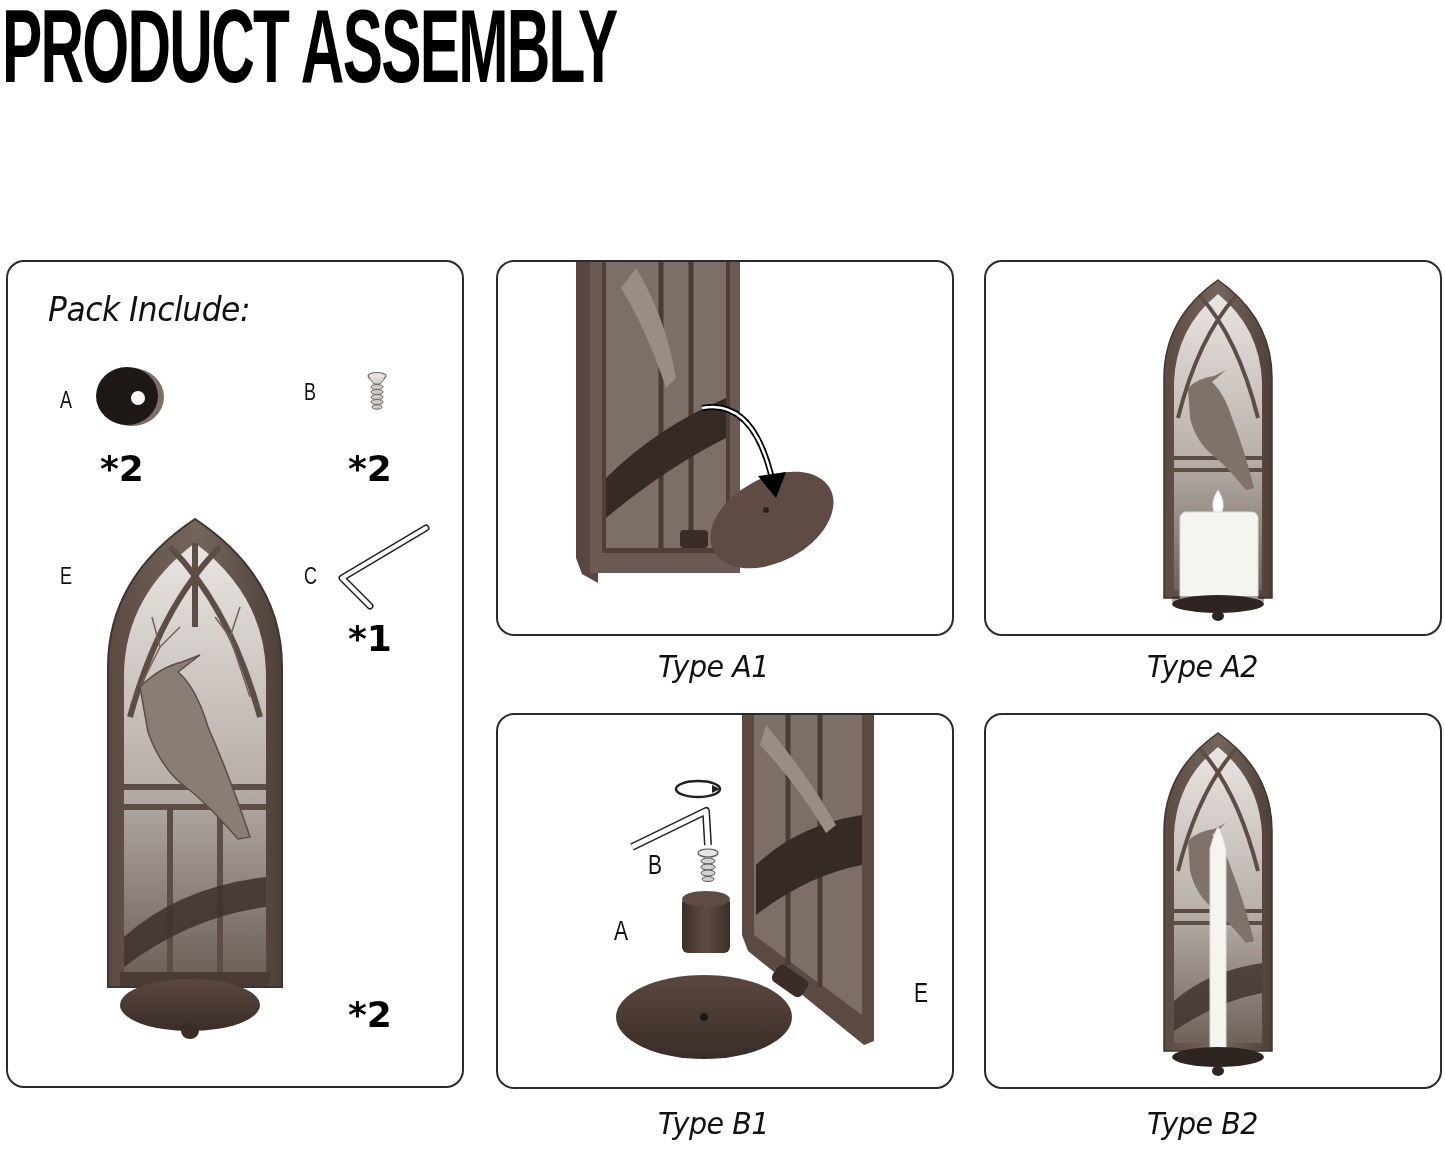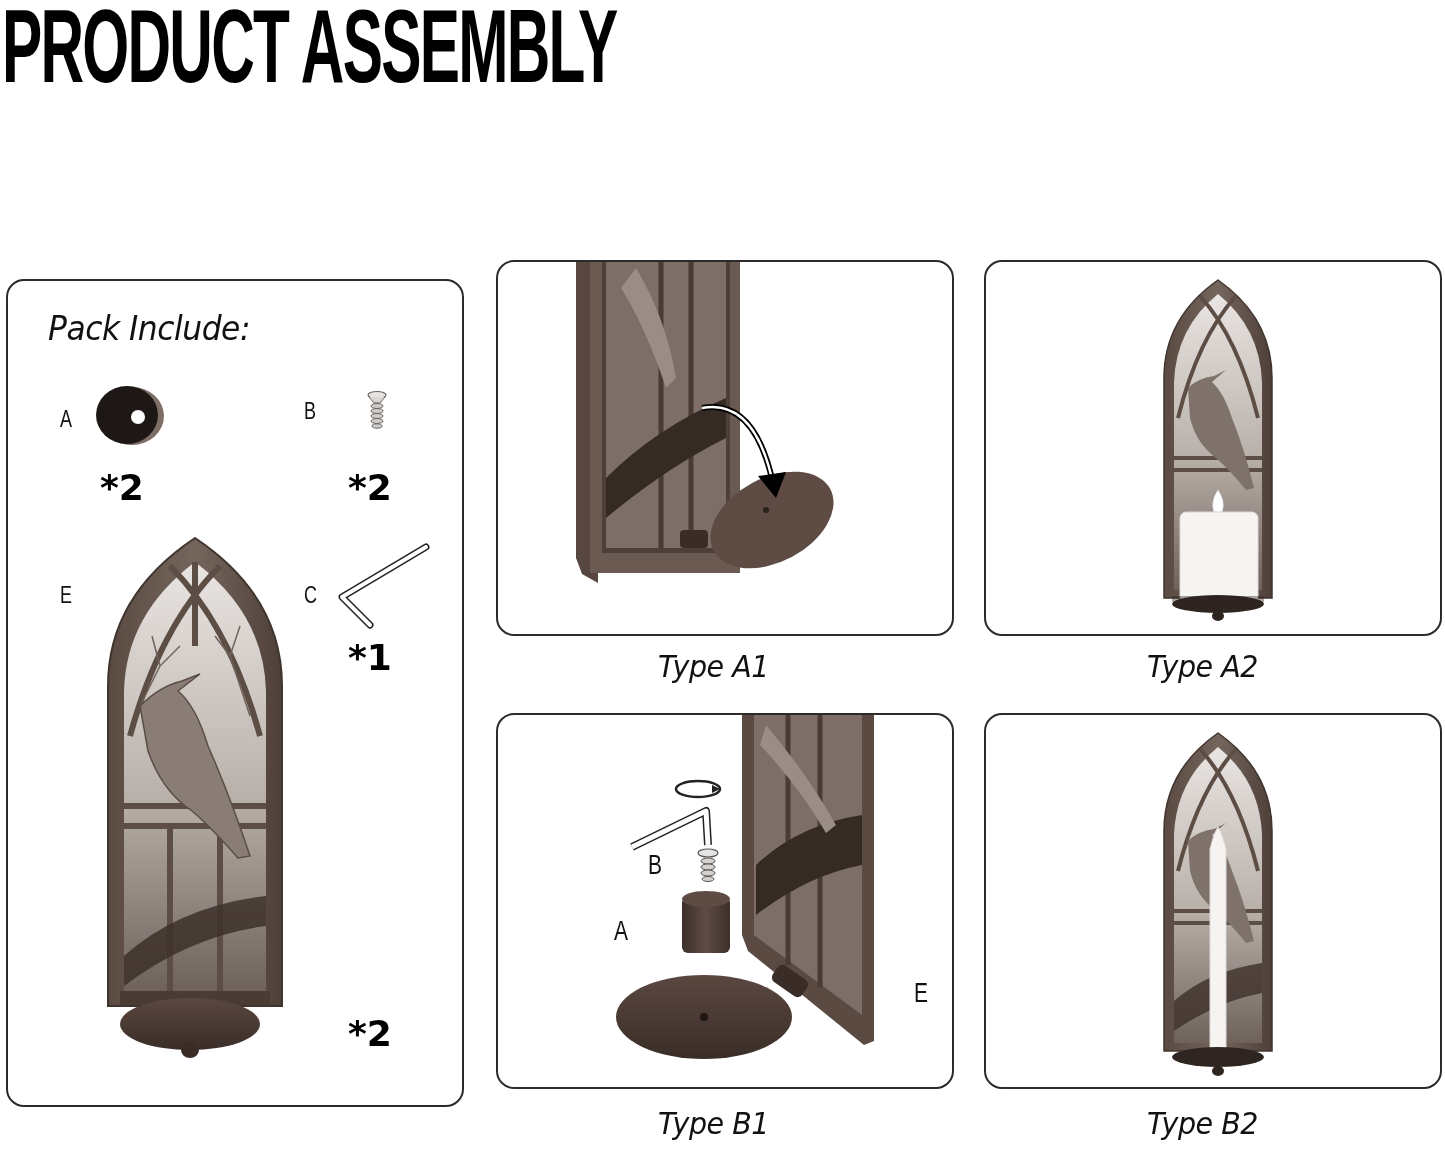--- a/index.html
+++ b/index.html
@@ -11,21 +11,21 @@
       font-family: "Liberation Sans", sans-serif; font-weight: bold;
       font-size: 104px; line-height: 104px; letter-spacing: -3px;
       transform: scaleX(0.58); transform-origin: left top;
       white-space: nowrap; color: #000;
     }
 
     .panel {
       position: absolute; border: 2px solid #2b2b2b; border-radius: 18px;
       background: #fff; overflow: hidden;
     }
-    #panel-pack { left: 6px; top: 260px; width: 458px; height: 828px; margin-top: 19px; }
+    #panel-pack { left: 6px; top: 260px; width: 458px; height: 828px; }
     #panel-a1 { left: 496px; top: 260px; width: 458px; height: 376px; }
     #panel-a2 { left: 984px; top: 260px; width: 458px; height: 376px; }
     #panel-b1 { left: 496px; top: 713px; width: 458px; height: 376px; }
     #panel-b2 { left: 984px; top: 713px; width: 458px; height: 376px; }
 
     .caption {
       position: absolute; font-family: "DejaVu Sans", sans-serif; font-style: italic;
       font-size: 31px; color: #111; white-space: nowrap; letter-spacing: -0.5px;
       transform: scaleX(0.92); transform-origin: left top;
     }

